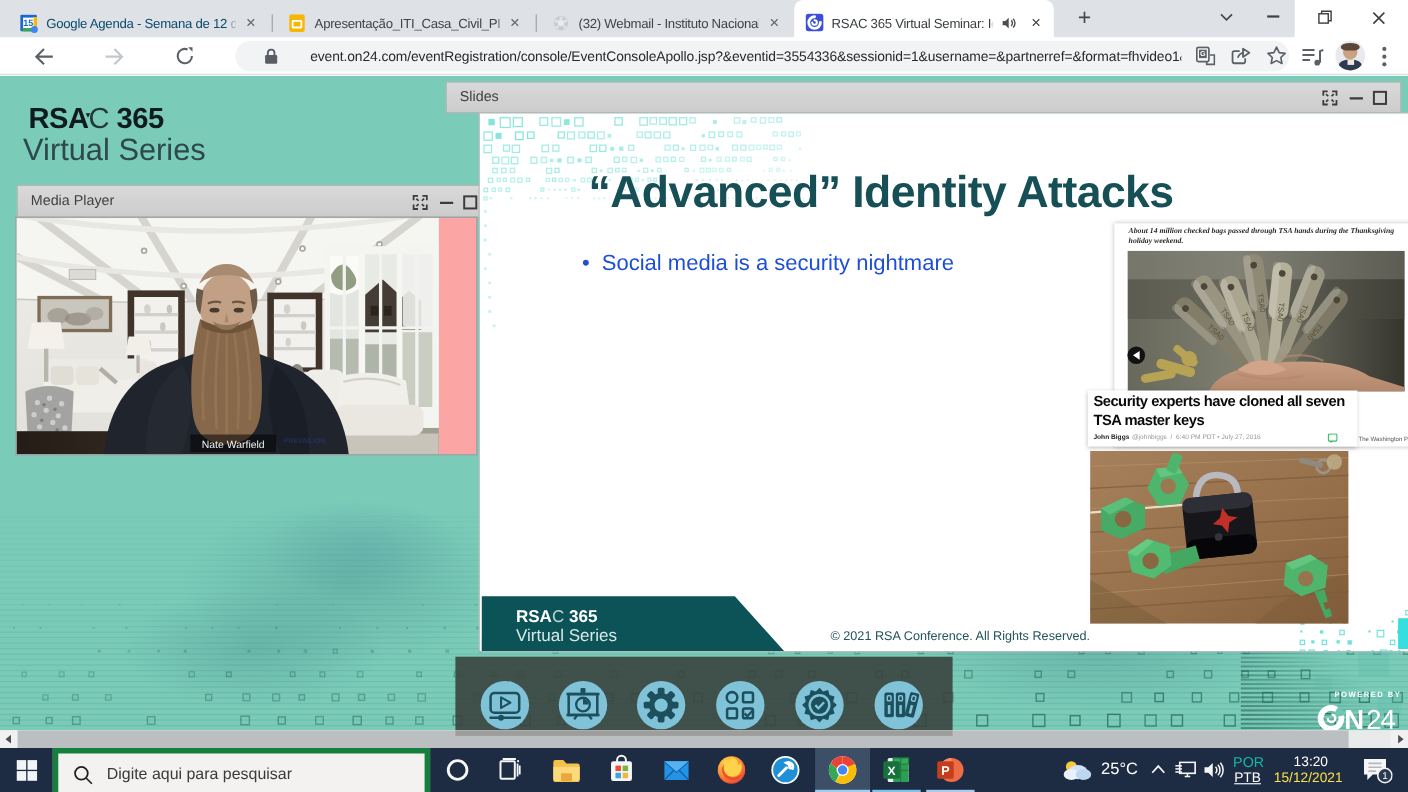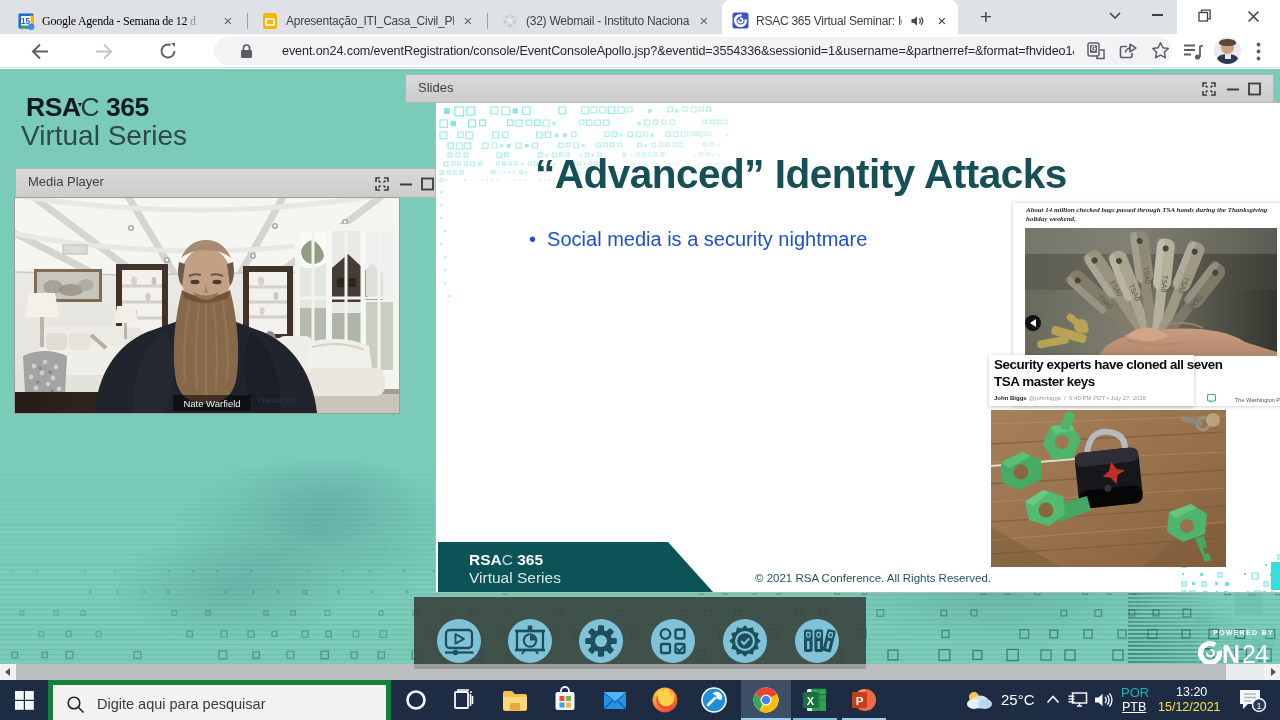--- a/index.html
+++ b/index.html
@@ -27,21 +27,21 @@
   #rsaclogo .l1 { font-size:26.5px; font-weight:bold; letter-spacing:-0.5px; color:#101b20;}
   #rsaclogo .l1 .thin { font-weight:normal; color:#23393e; }
   #rsaclogo .l2 { font-size:28px; color:#2e484d; margin-top:-3px; letter-spacing:0px; margin-left:-5px;}
 
   
   .winbar { position:absolute; background:linear-gradient(#d9d9d9,#cccccc); border:1px solid #b5b5b5; }
   .winbar .wt { position:absolute; left:12px; top:5px; font-size:13px; color:#404040; }
 
   #mediaw { position:absolute; left:15px; top:99px; width:384px; height:245px; }
   #mediabar { position:absolute; left:0; top:0; width:432px; height:30px; }
-  #video { position:absolute; left:0px; top:30px; width:384px; height:215px; background:#fca5a5; outline:1px solid #9d9d9d; }
+  #video { position:absolute; left:0px; top:30px; width:418px; height:215px; background:#fca5a5; outline:1px solid #9d9d9d; }
 
   #slidesw { position:absolute; left:405px; top:5px; width:869px; height:518px; }
   #slidesbar { position:absolute; left:0; top:0; width:869px; height:29px; }
   #slide { position:absolute; left:0px; top:29px; width:869px; height:489px; background:#ffffff; overflow:hidden; outline:1px solid #b8b8b8;margin-left:31px; }
 
   #slide .title { position:absolute; left:99px; top:48px; font-size:40.5px; font-weight:bold; color:#174f56; letter-spacing:-0.5px; }
   #slide .bullet { position:absolute; left:93px; top:125px; font-size:20px; color:#1d4ed8; }
 
   
   #dock { position:absolute; left:414px; top:528px; width:452px; height:67px; background:rgba(56,64,60,0.88); }
@@ -65,21 +65,21 @@
 <div id="tabbar">
 <div class="tab" style="left:8px;width:236px;">
  <span class="fav"><svg width="17" height="17" viewBox="0 0 17 17">
 <rect x="0.5" y="0.5" width="15" height="15" fill="#1967d2" rx="1"></rect>
 <rect x="12" y="2.5" width="3.5" height="11" fill="#fbbc04"></rect>
 <rect x="2.5" y="12" width="11" height="3.5" fill="#34a853"></rect>
 <rect x="3" y="3" width="9.5" height="9.5" fill="#fff"></rect>
 <text x="7.6" y="10.6" font-size="8.2" font-weight="bold" fill="#1967d2" text-anchor="middle" font-family="Liberation Sans">15</text>
 <circle cx="13.2" cy="13.8" r="3.2" fill="#4285f4"></circle>
 </svg></span>
- <span class="ttl" style="color:#000000;font-family:Liberation Serif, serif;">Google Agenda - Semana de 12&nbsp;<span style="opacity:.35">d</span></span>
+ <span class="ttl" style="color:#0c4a6e;">Google Agenda - Semana de 12&nbsp;<span style="opacity:.35">d</span></span>
  <span class="x">×</span>
     </div>
 <div class="tabsep" style="left:247px;"></div>
     <div class="tab" style="left:252px;width:232px;">
  <span class="fav"><svg width="16" height="16" viewBox="0 0 16 16">
 <rect x="1" y="0" width="14" height="16" rx="2" fill="#f6b704"></rect>
 <rect x="4" y="6" width="8" height="6" rx="0.5" fill="none" stroke="#fff" stroke-width="1.6"></rect>
 </svg></span>
  <span class="ttl" style="color:#3f4448;">Apresentação_ITI_Casa_Civil_PPT</span>
  <span class="x">×</span>
@@ -1018,21 +1018,21 @@
                 <circle cx="56" cy="98" r="7"></circle>
                 <rect x="40" y="92" width="26" height="7" rx="3" transform="rotate(40 53 95)"></rect>
               </g>
 </svg></div>
 <div style="position:absolute;left:12px;top:112px;width:16px;height:16px;border-radius:50%;background:#111;"></div>
 <div style="position:absolute;left:16.5px;top:115.5px;width:0;height:0;border-top:4.5px solid transparent;border-bottom:4.5px solid transparent;border-right:6px solid #fff;"></div>
 <div style="position:absolute;left:270px;top:48px;width:4px;height:105px;background:#d9d9d9;"></div>
 <div style="position:absolute;left:270px;top:48px;width:4px;height:48px;background:#adadad;"></div>
 <div style="position:absolute;left:222px;top:194px;font-size:5.5px;color:#555;">The Washington Post</div>
 </div>
-        <div style="position:absolute;left:553px;top:252px;width:205px;height:51px;background:#fff;box-shadow:0 1px 4px rgba(0,0,0,0.25);">
+        <div style="position:absolute;left:553px;top:252px;width:245px;height:51px;background:#fff;box-shadow:0 1px 4px rgba(0,0,0,0.25);">
 <div style="position:absolute;left:5px;top:1px;width:234px;font-size:13.4px;line-height:17px;font-weight:bold;color:#0a0a0a;letter-spacing:-0.45px;">Security experts have cloned all seven TSA master keys</div>
 <span style="position:absolute;left:5px;top:40px;font-size:6px;color:#222;font-weight:bold;">John Biggs</span>
 <span style="position:absolute;left:40px;top:40px;font-size:6px;color:#999;">@johnbiggs&nbsp;&nbsp;/&nbsp;&nbsp;6:40 PM PDT • July 27, 2016</span>
 <svg style="position:absolute;left:218px;top:39px;" width="9" height="9" viewBox="0 0 9 9">
             <rect x="0.5" y="0.5" width="8" height="6.5" rx="1.5" fill="none" stroke="#2dbe60" stroke-width="1.2"></rect>
             <path d="M2.5 7 L2.5 9 L5 7" fill="#2dbe60"></path>
           </svg>
 
 </div>
         <div style="position:absolute;left:555px;top:307px;"><svg width="235" height="157" viewBox="0 0 235 157">

